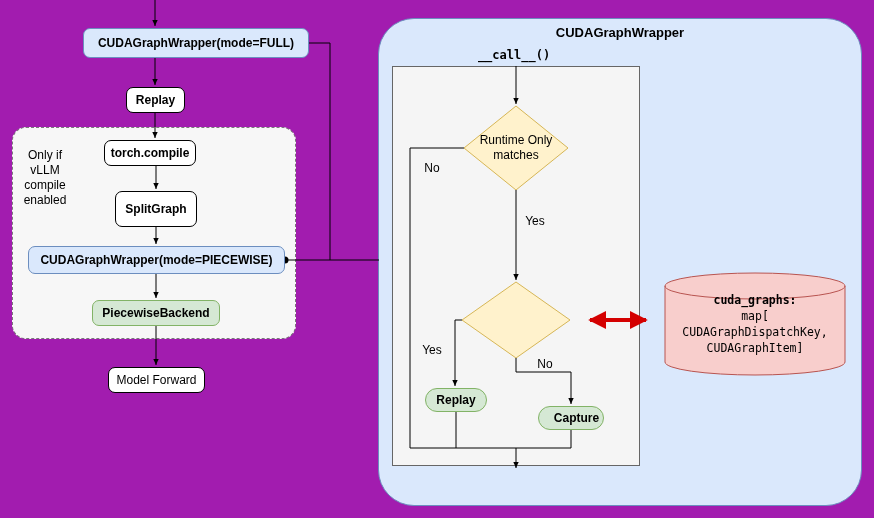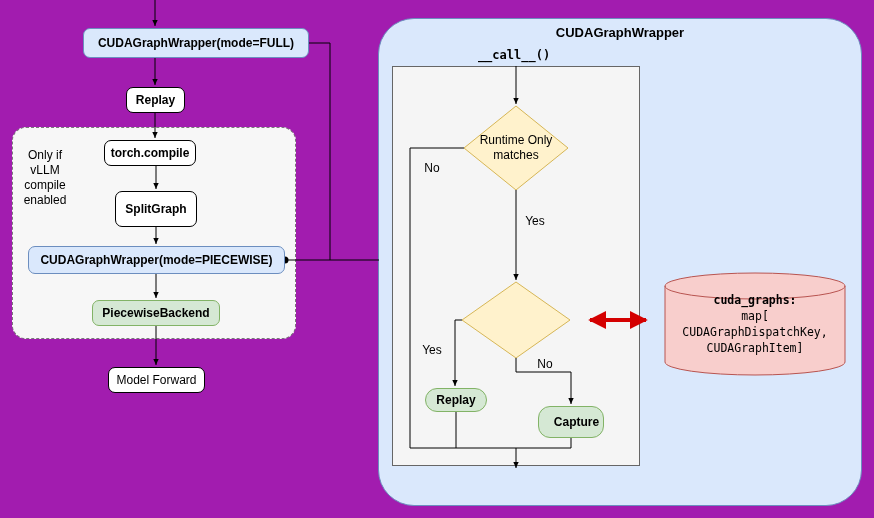--- a/index.html
+++ b/index.html
@@ -99,21 +99,21 @@
   <div class="node normal" style="left:108px; top:367px; width:97px; height:26px;">Model Forward</div>
 
   <div class="overlay" style="left:466px; top:127px; width:100px; height:42px;">Runtime Only matches</div>
 
   <div class="edge-label" style="left:417px; top:161px; width:30px;">No</div>
   <div class="edge-label" style="left:520px; top:214px; width:30px;">Yes</div>
   <div class="edge-label" style="left:417px; top:343px; width:30px;">Yes</div>
   <div class="edge-label" style="left:530px; top:357px; width:30px;">No</div>
 
   <div class="node green normal sq" style="left:425px; top:388px; width:62px; height:24px;">Replay</div>
-  <div class="node green normal sq" style="left:538px; top:406px; width:66px; height:32px;padding-left:11px;">Capture</div>
+  <div class="node green normal sq" style="left:538px; top:406px; width:66px; height:24px;padding-left:11px;">Capture</div>
 
   <div class="datastore-text">
     <div class="ds-line bold">cuda_graphs:</div>
     <div class="ds-line">map[</div>
     <div class="ds-line">CUDAGraphDispatchKey,</div>
     <div class="ds-line">CUDAGraphItem]</div>
   </div>
 
 </div>
 

